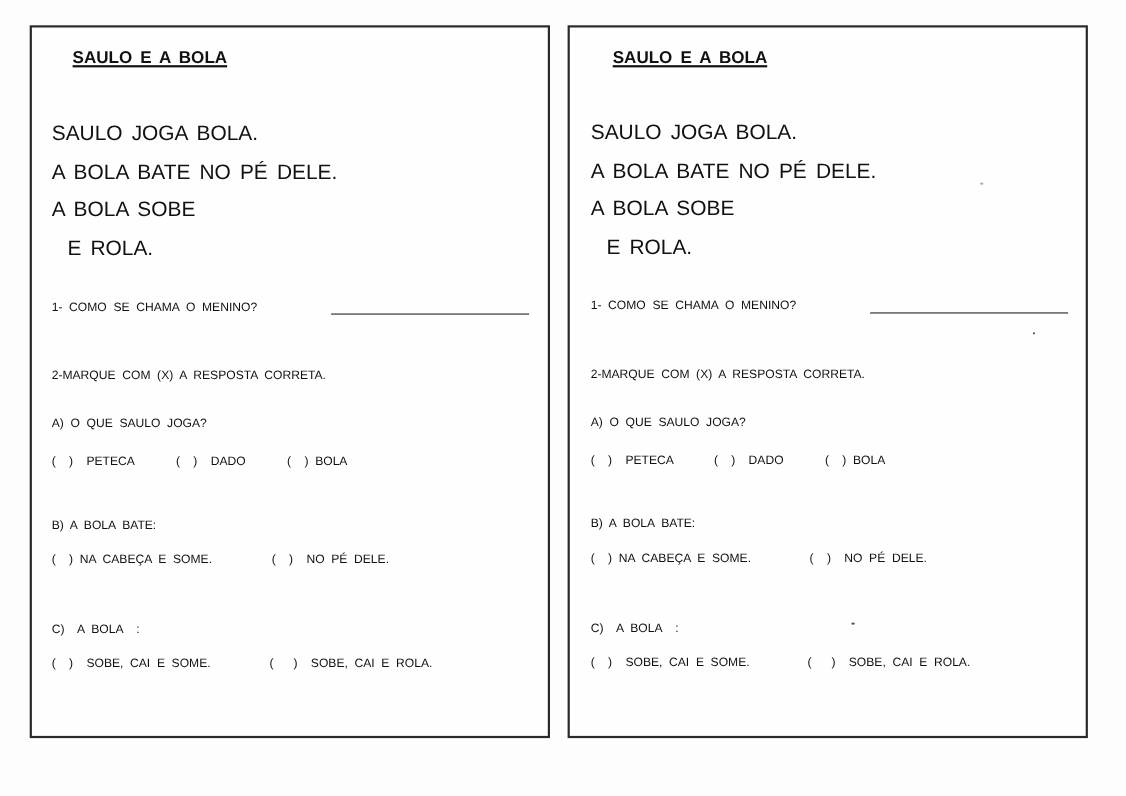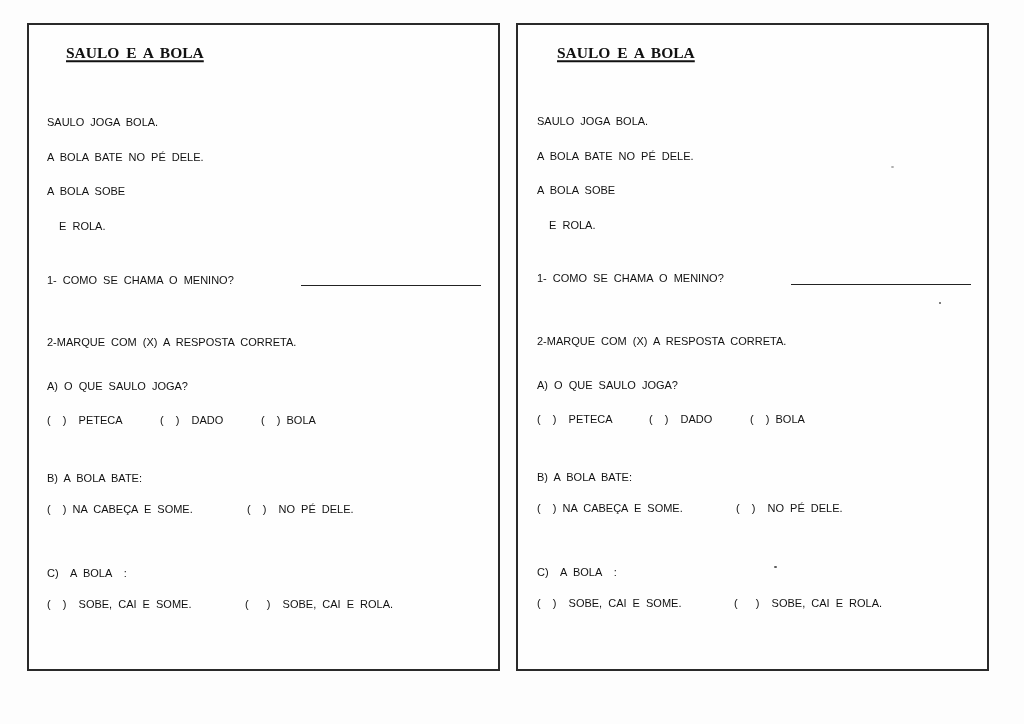--- a/index.html
+++ b/index.html
@@ -7,22 +7,22 @@
     width:1024px; height:724px; position:relative; overflow:hidden;
     background:#fdfdfd;
     font-family:"Liberation Sans", sans-serif;
     color:#111;
   }
   .sheet {
     position:absolute; box-sizing:border-box;
     border:2px solid #2a2a2a; background:#fefefe;
   }
   .t { position:absolute; white-space:pre; line-height:1; transform:translateY(-50%); }
-  .title { font-weight:bold; font-size:15.5px; text-decoration:underline; text-decoration-thickness:2px; text-underline-offset:2px; word-spacing:3px;font-family:Liberation Serif, serif; }
-  .story { font-size:11px; word-spacing:3px; }
+  .title { font-weight:bold; font-size:15.5px; text-decoration:underline; text-decoration-thickness:2px; text-underline-offset:2px; word-spacing:3px; }
+  .story { font-size:19px; word-spacing:3px; }
   .q { font-size:11px; word-spacing:3px; }
   .answer-line { position:absolute; height:0; border-top:1.5px solid #222; }
   .speck { position:absolute; width:2px; height:2px; background:#555; border-radius:50%; }
 </style>
 </head>
 <body>
 
 <div class="sheet" style="left:27px;top:23px;width:473px;height:648px;">
   <span class="t title" style="left:37px;top:28px;">SAULO E A BOLA</span>
   <span class="t story" style="left:18px;top:97px;">SAULO JOGA BOLA.</span>

